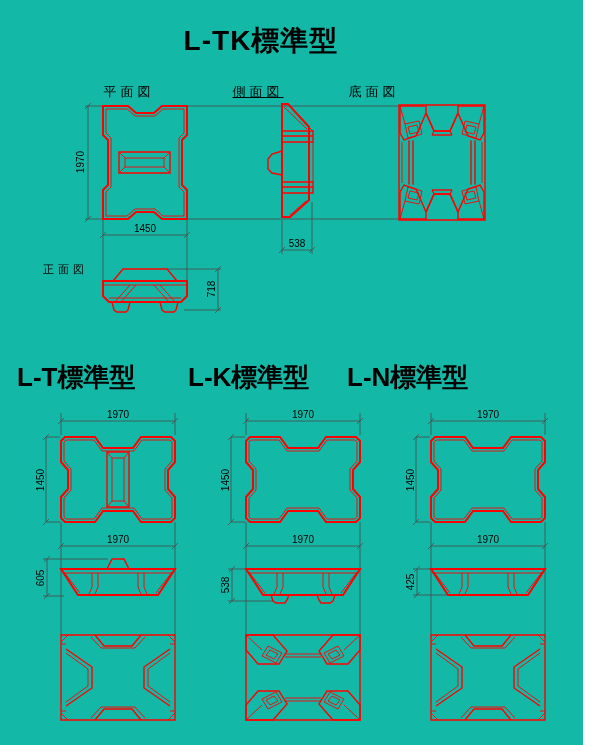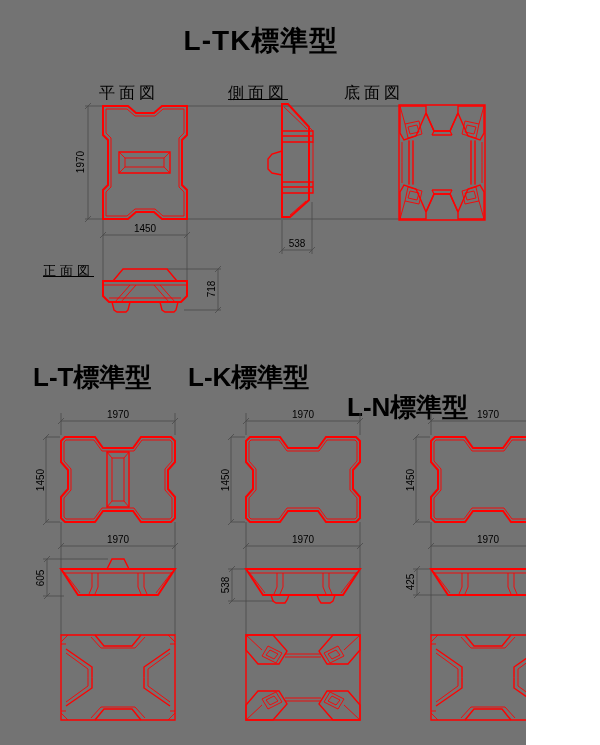--- a/index.html
+++ b/index.html
@@ -1,29 +1,29 @@
 <!DOCTYPE html>
 <html><head>
 <meta charset="utf-8">
 <style>
   html,body{margin:0;padding:0;background:#fff;}
   #canvas{
-    position:relative;width:526px;height:745px;background:#737373;
+    position:relative;width:583px;height:745px;background:#14b8a6;
     font-family:"Liberation Sans",sans-serif;color:#000;overflow:hidden;
   }
   .main-title{
     position:absolute;top:22px;left:0;width:522px;text-align:center;
     font-size:28px;font-weight:700;letter-spacing:1px;white-space:nowrap;
   }
   .view-label{
-    position:absolute;top:83px;font-size:16px;letter-spacing:4px;
+    position:absolute;top:83px;font-size:13px;letter-spacing:4px;
     font-weight:400;white-space:nowrap;text-align:center;width:70px;
   }
   .front-label{
-    position:absolute;top:262px;left:43px;font-size:13px;letter-spacing:4px;white-space:nowrap;text-decoration:underline;
+    position:absolute;top:262px;left:43px;font-size:11px;letter-spacing:4px;white-space:nowrap;
   }
   .product-title{
     position:absolute;top:360px;font-size:26px;font-weight:700;white-space:nowrap;letter-spacing:0;
   }
   svg.draw{position:absolute;top:0;left:0;}
   svg text{font-family:"Liberation Sans",sans-serif;font-size:10px;fill:#000;}
   .red2{stroke:#ff0000;stroke-width:2;fill:none;stroke-linejoin:miter;}
   .red15{stroke:#ff0000;stroke-width:1.4;fill:none;stroke-linejoin:miter;}
   .red1{stroke:#ff0000;stroke-width:0.9;fill:none;stroke-linejoin:miter;}
   .gray{stroke:#4a4a4a;stroke-width:0.8;fill:none;}
@@ -32,23 +32,23 @@
 <body>
 
 <div id="canvas">
 
   <div class="main-title">L-TK標準型</div>
   <div class="view-label" style="left:94px;">平面図</div>
   <div class="view-label" style="left:223px;text-decoration:underline;">側面図</div>
   <div class="view-label" style="left:339px;">底面図</div>
   <div class="front-label">正面図</div>
 
-  <div class="product-title" style="left:33px;">L-T標準型</div>
+  <div class="product-title" style="left:17px;">L-T標準型</div>
   <div class="product-title" style="left:188px;">L-K標準型</div>
-  <div class="product-title" style="left:347px;margin-top:30px;">L-N標準型</div>
+  <div class="product-title" style="left:347px;">L-N標準型</div>
 
   <svg class="draw" width="600" height="745" viewBox="0 0 600 745">
 
     <defs>
 
       <g id="col-dims" class="gray">
         <path d="M41,413 V435 M155,413 V435"></path>
         <path d="M41,421 H155"></path>
         <path d="M38,424 L44,418 M152,424 L158,418"></path>
         <path d="M26,437 H40 M26,522 H40"></path>

